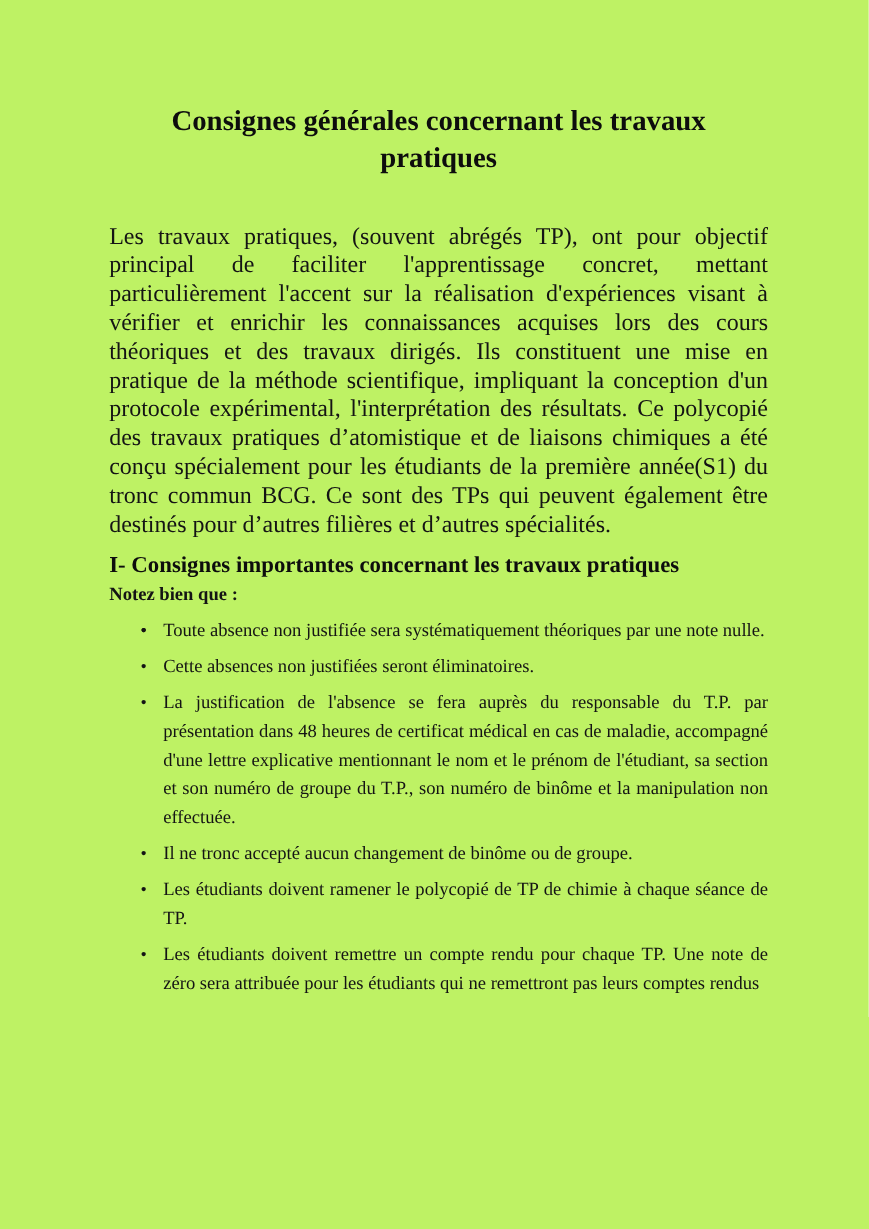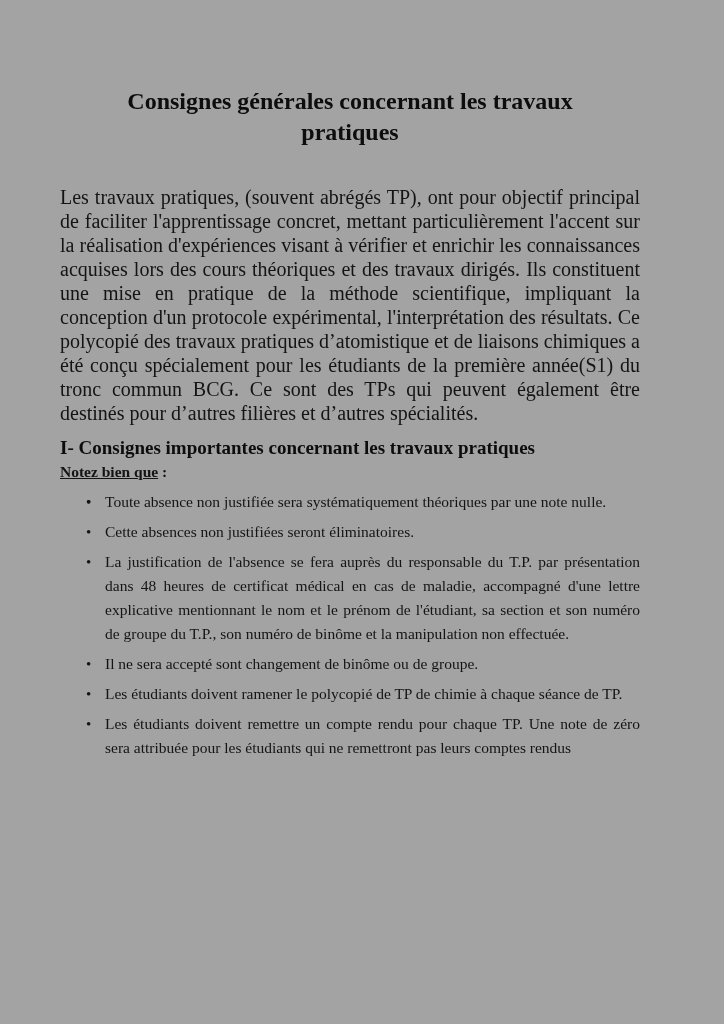--- a/index.html
+++ b/index.html
@@ -5,23 +5,23 @@
   html, body {
     margin: 0;
     padding: 0;
     background: #ffffff;
   }
   .page {
     position: relative;
     width: 724px;
     height: 1024px;
     margin: 0 auto;
-    background: #a3a3a3;
+    background: #bef264;
     box-sizing: border-box;
-    padding: 86px 84px 0 60px;
+    padding: 86px 84px 0 91px;
     font-family: "Liberation Serif", "DejaVu Serif", serif;
     color: #141414;
     overflow: hidden;
   }
   .doc-title {
     font-size: 24px;
     line-height: 31px;
     font-weight: bold;
     text-align: center;
     max-width: 520px;
@@ -41,21 +41,20 @@
     margin: 11px 0 0 0;
     color: #0d0d0d;
   }
   .note-line {
     font-size: 15.5px;
     line-height: 24px;
     font-weight: bold;
     margin: 0;
   }
   .note-underline {
-    text-decoration: underline;
   }
   ul.bullet-list {
     list-style: none;
     margin: 2px 0 0 0;
     padding: 0;
   }
   ul.bullet-list li {
     position: relative;
     padding-left: 45px;
     font-size: 15.5px;
@@ -92,21 +91,21 @@
     <li>
       <span class="dot">•</span><span class="li-text">Toute absence non justifiée sera systématiquement théoriques par une note nulle.</span>
     </li>
     <li>
       <span class="dot">•</span><span class="li-text">Cette absences non justifiées seront éliminatoires.</span>
     </li>
     <li>
       <span class="dot">•</span><span class="li-text">La justification de l'absence se fera auprès du responsable du T.P. par présentation dans 48 heures de certificat médical en cas de maladie, accompagné d'une lettre explicative mentionnant le nom et le prénom de l'étudiant, sa section et son numéro de groupe du T.P., son numéro de binôme et la manipulation non effectuée.</span>
     </li>
     <li>
-      <span class="dot">•</span><span class="li-text">Il ne sera accepté sont changement de binôme ou de groupe.</span>
+      <span class="dot">•</span><span class="li-text">Il ne tronc accepté aucun changement de binôme ou de groupe.</span>
     </li>
     <li>
       <span class="dot">•</span><span class="li-text">Les étudiants doivent ramener le polycopié de TP de chimie à chaque séance de TP.</span>
     </li>
     <li>
       <span class="dot">•</span><span class="li-text">Les étudiants doivent remettre un compte rendu pour chaque TP. Une note de zéro sera attribuée pour les étudiants qui ne remettront pas leurs comptes rendus</span>
     </li>
   </ul>
 
 </div>

